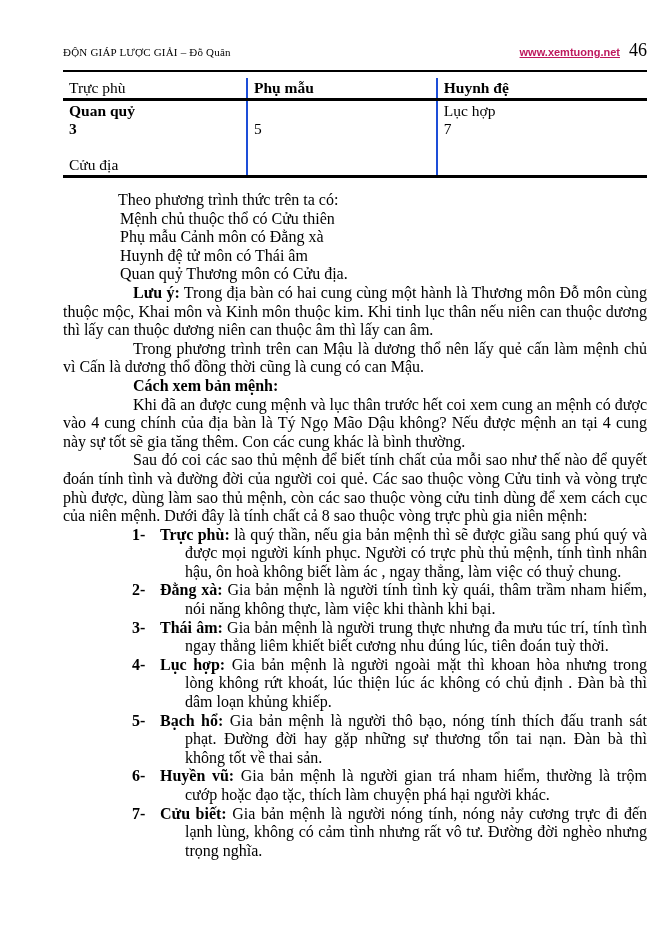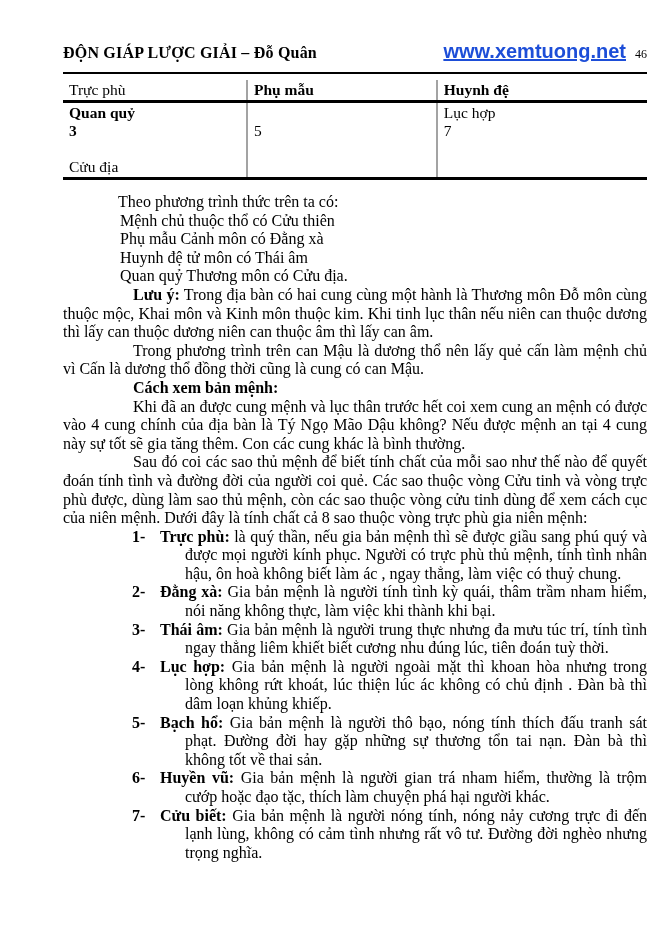--- a/index.html
+++ b/index.html
@@ -16,50 +16,50 @@
   }
 
   
   .page-header {
     display: flex;
     align-items: baseline;
     justify-content: space-between;
     border-bottom: 2px solid #000;
     padding-bottom: 9px;
   }
-  .doc-title { font-size: 16px; letter-spacing: 0.2px; font-weight: bold; }
+  .doc-title { font-size: 11px; letter-spacing: 0.2px; }
   .header-right { display: flex; align-items: baseline; gap: 9px; }
   .site-link {
     font-family: "Liberation Sans", "DejaVu Sans", sans-serif;
     font-weight: bold;
-    font-size: 20px;
-    color: #1d4ed8;
+    font-size: 11px;
+    color: #be185d;
     text-decoration: underline;
     cursor: pointer;
   }
-  .page-num { font-size: 12px; }
+  .page-num { font-size: 18px; }
 
   
   table.chart {
     width: 100%;
     border-collapse: collapse;
     table-layout: fixed;
     margin-top: 6px;
     font-size: 15.5px;
   }
   table.chart col.c1 { width: 31.5%; }
   table.chart col.c2 { width: 32.5%; }
   table.chart col.c3 { width: 36%; }
   table.chart th, table.chart td {
     vertical-align: top;
     text-align: left;
     padding: 1px 2px 1px 6px;
     font-weight: normal;
   }
-  table.chart .bcol { border-left: 2px solid #a3a3a3; }
+  table.chart .bcol { border-left: 2px solid #1d4ed8; }
   table.chart thead th { border-bottom: 3px solid #000; }
   table.chart tr.sep td { border-bottom: 3px solid #000; }
   .ln { min-height: 18px; line-height: 18px; white-space: nowrap; }
   .b { font-weight: bold; }
 
   
   .body-text {
     margin-top: 13px;
     font-size: 16px;
     line-height: 18.6px;

